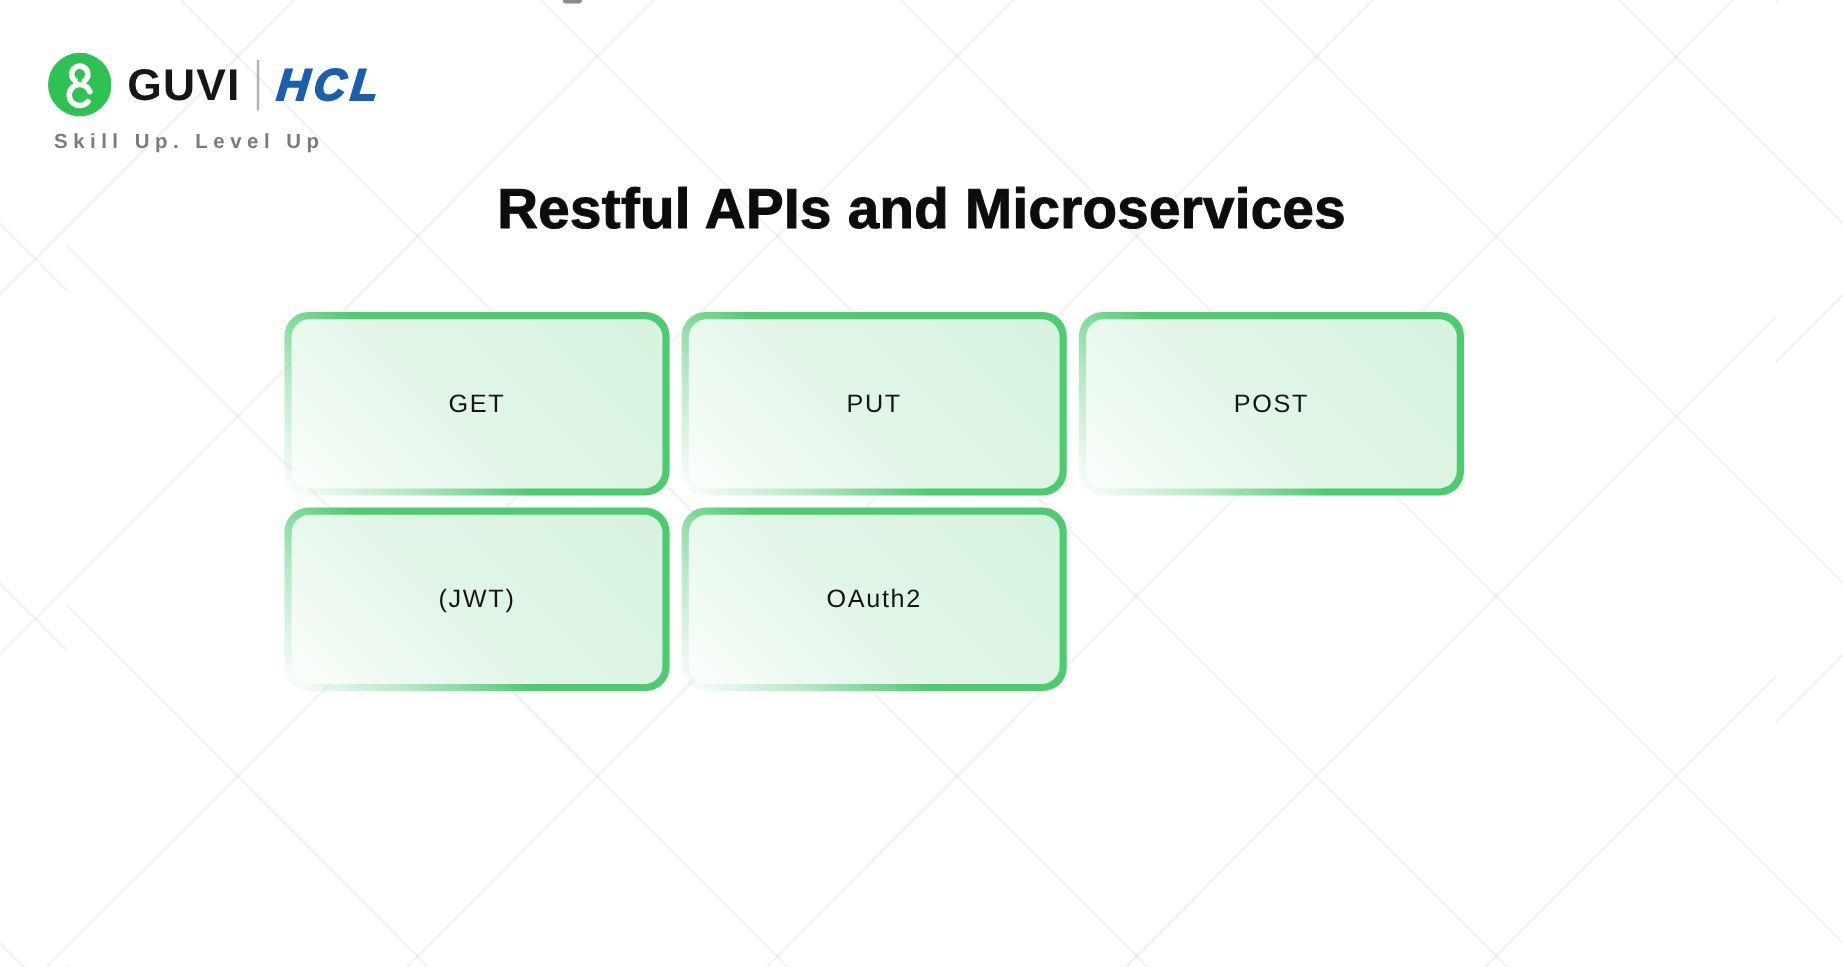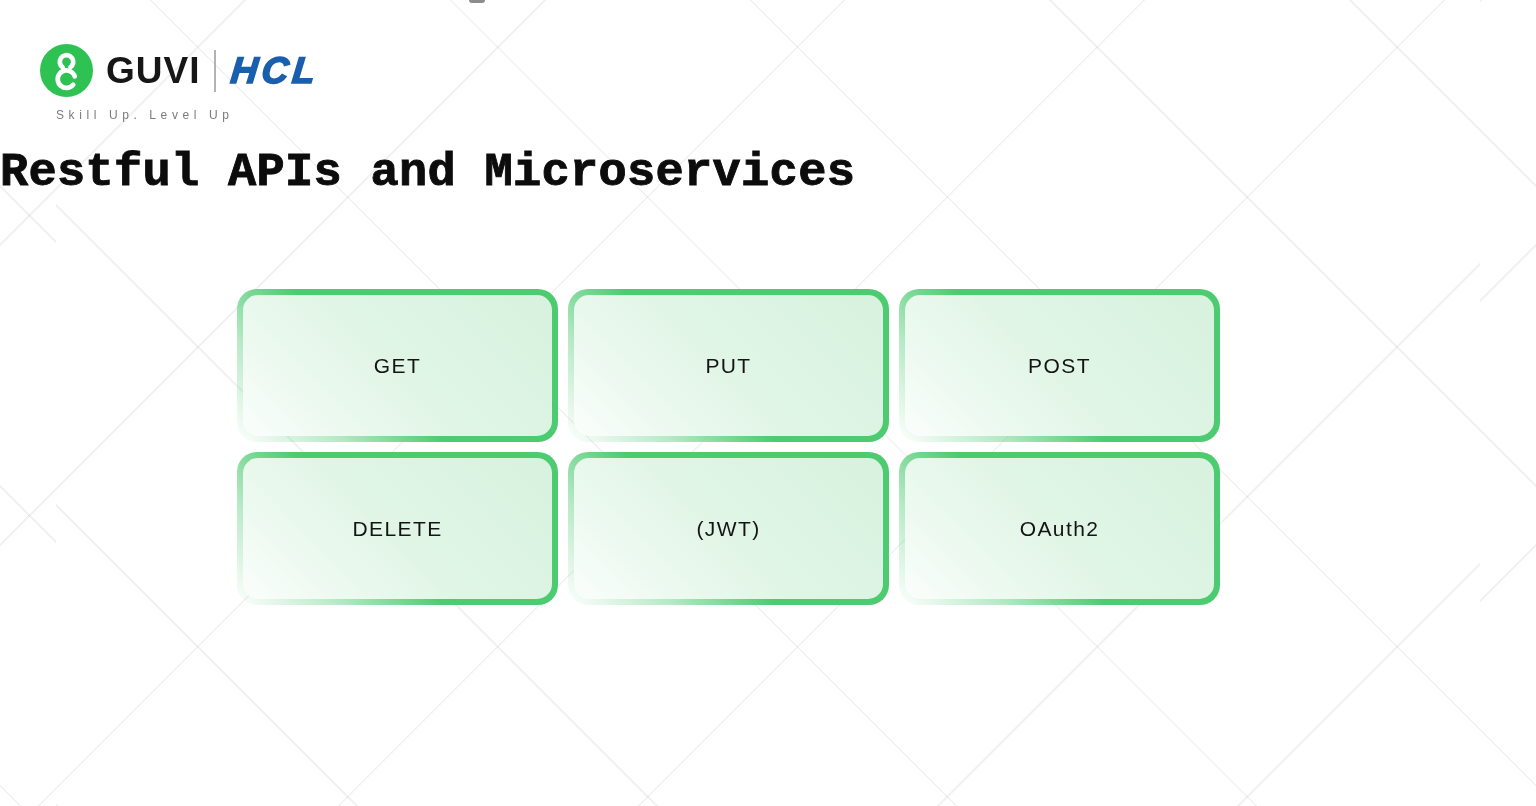--- a/index.html
+++ b/index.html
@@ -58,45 +58,44 @@
     font-style: italic;
     letter-spacing: 4px;
     color: var(--hcl_blue, #1a5fad);
     -webkit-text-stroke: 1.6px var(--hcl_blue, #1a5fad);
     transform: skewX(-6deg);
     padding-right: 6px;
   }
 
   .tagline {
     margin-top: 11px;
-    margin-left: 16px;
-    font-size: 12px;
-    font-weight: 400;
+    margin-left: 5px;
+    font-size: 17px;
+    font-weight: 700;
     letter-spacing: 4.6px;
     color: var(--tagline_gray, #7b7b7b);
   }
 
   
   .title {
     position: absolute;
     top: 146px; left: 0;
     width: 100%;
-    text-align: left;
+    text-align: center;
     font-size: 47px;
     font-weight: 800;
     letter-spacing: 0.3px;
     color: var(--title_black, #0c0c0c);
-    font-family: Liberation Mono, monospace;
     -webkit-text-stroke: 0.9px currentColor;
   }
 
   
   .grid {
     position: absolute;
-    left: 237px; top: 289px;
+    left: 237px; top: 260px;
     display: grid;
     grid-template-columns: repeat(3, 321px);
     column-gap: 49px;
     row-gap: 79px;
     gap: 10px;
   }
 
   .card {
     height: 153px;
     border-radius: 20px;
@@ -180,26 +179,20 @@
       </div>
     </div>
 
     <div class="card">
       <div class="card-inner">
         <span class="card-line">POST</span>
 
       </div>
     </div>
 
-    <div class="card">
-      <div class="card-inner">
-        <span class="card-line">DELETE</span>
-
-      </div>
-    </div>
 
     <div class="card">
       <div class="card-inner">
         <span class="card-line">(JWT)</span>
       </div>
     </div>
 
     <div class="card">
       <div class="card-inner">
         <span class="card-line">OAuth2</span>

